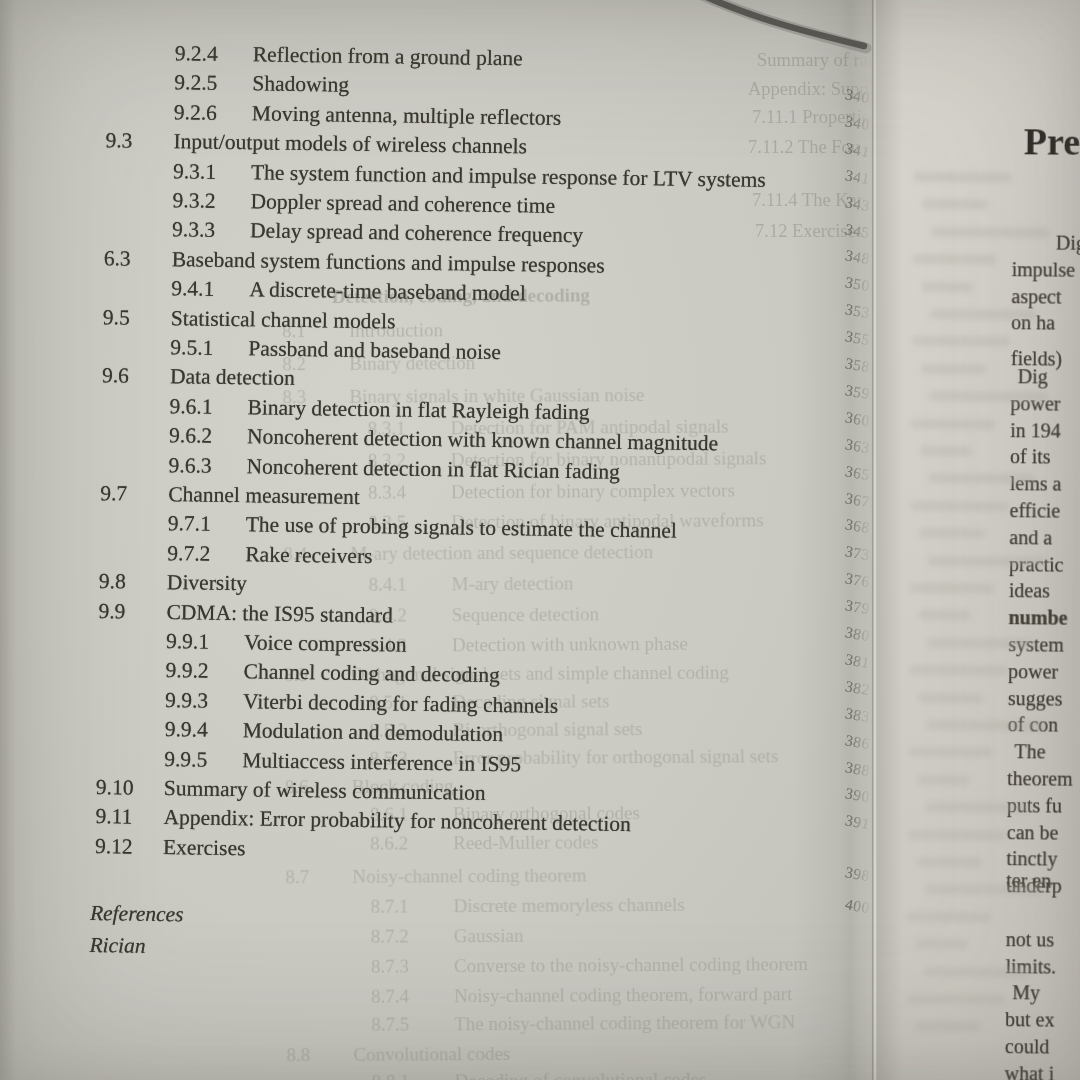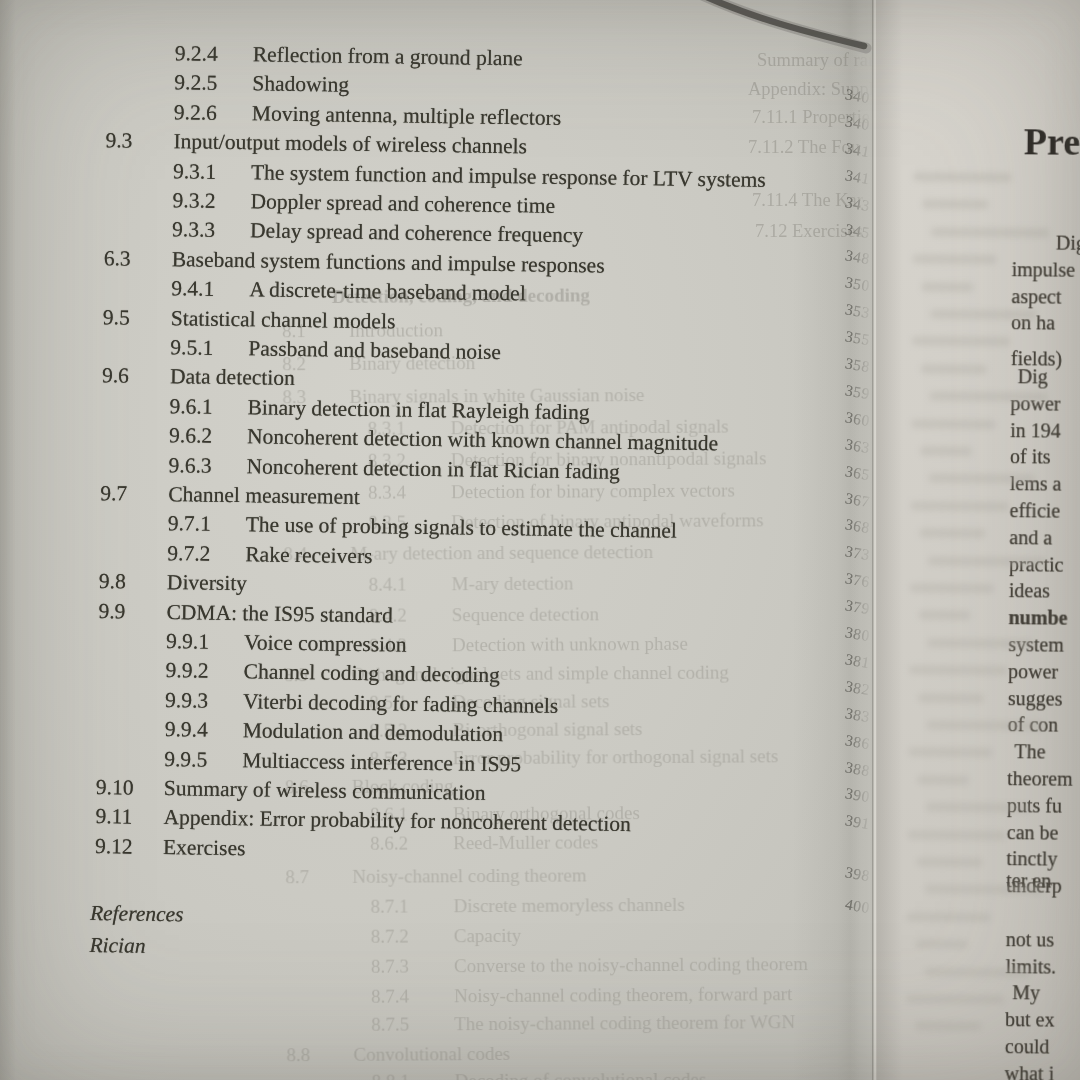--- a/index.html
+++ b/index.html
@@ -167,21 +167,21 @@
         <div class="g8row glvl1" style="top: 868px;">
           <span class="gnum">8.7</span>
           <span class="gtitle">Noisy-channel coding theorem</span>
         </div>
         <div class="g8row glvl2" style="top: 898px;">
           <span class="gnum">8.7.1</span>
           <span class="gtitle">Discrete memoryless channels</span>
         </div>
         <div class="g8row glvl2" style="top: 928px;">
           <span class="gnum">8.7.2</span>
-          <span class="gtitle">Capacity</span>
+          <span class="gtitle">Gaussian</span>
         </div>
         <div class="g8row glvl2" style="top: 958px;">
           <span class="gnum">8.7.3</span>
           <span class="gtitle">Converse to the noisy-channel coding theorem</span>
         </div>
         <div class="g8row glvl2" style="top: 988px;">
           <span class="gnum">8.7.4</span>
           <span class="gtitle">Noisy-channel coding theorem, forward part</span>
         </div>
         <div class="g8row glvl2" style="top: 1016px;">

